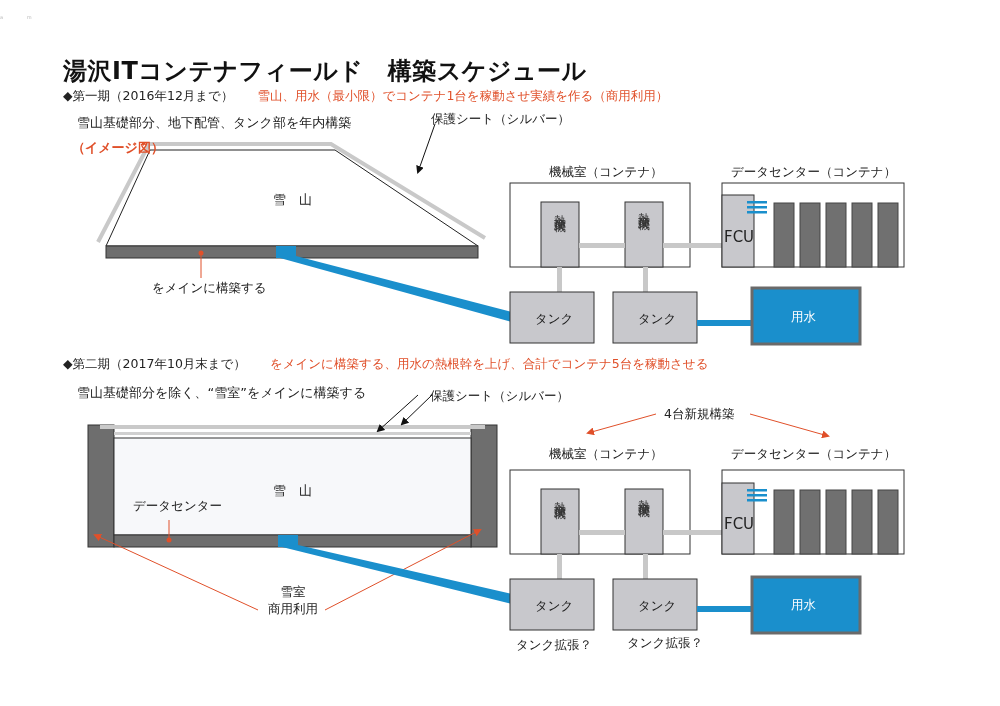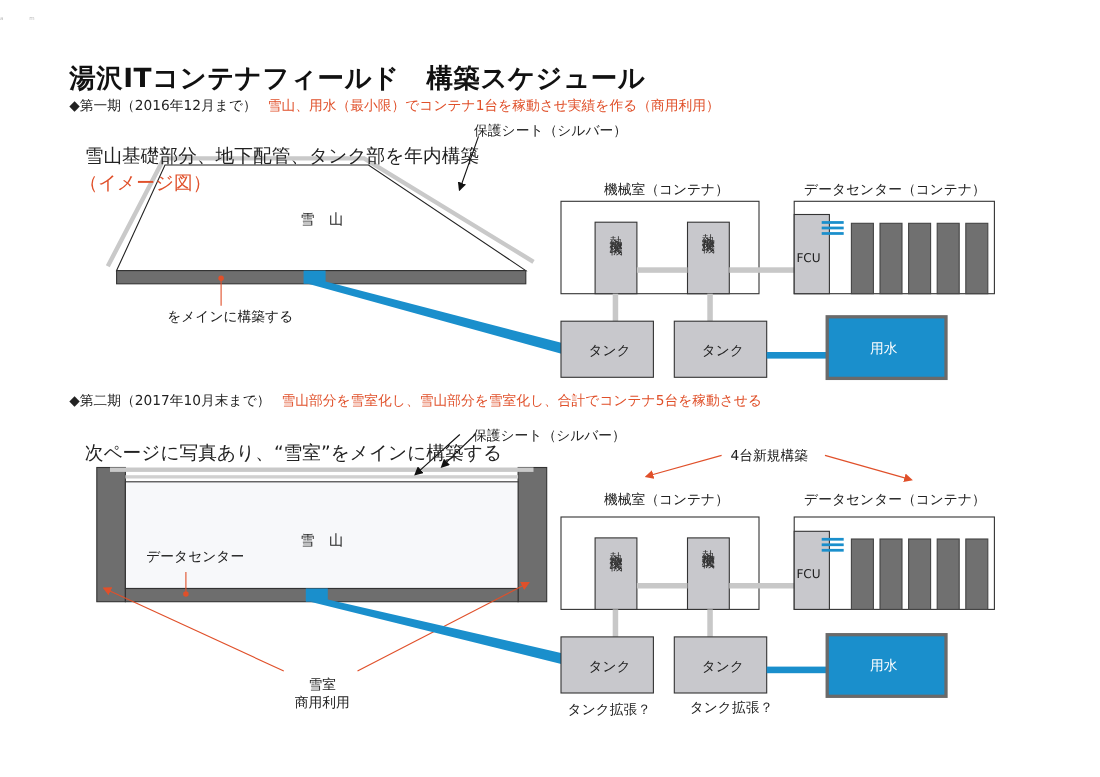--- a/index.html
+++ b/index.html
@@ -1,28 +1,28 @@
 <!DOCTYPE html>
 <html><head>
 <meta charset="utf-8">
 <style>
   html, body { margin: 0; padding: 0; background: #ffffff; }
   body { width: 1000px; height: 706px; position: relative; overflow: hidden;
          font-family: "DejaVu Sans", "Liberation Sans", sans-serif; color: #222; }
   .abs { position: absolute; white-space: nowrap; }
   .title { left: 63px; top: 55px; font-size: 24px; font-weight: bold; color: #111; letter-spacing: 0.5px; }
   .phase { font-size: 12.5px; color: #222; }
-  .phase .red { color: #e0502a; margin-left: 10px; }
-  .note { font-size: 17px; color: #222; margin-top: 16px; }
+  .phase .red { color: #e0502a; margin-left: 24px; }
+  .note { font-size: 13px; color: #222; }
   .red { color: #e0502a; }
   .lbl { font-size: 12.5px; color: #222; }
-  .small { font-size: 11px; }
+  .small { font-size: 15px; }
   svg#diagram { position: absolute; left: 0; top: 0; }
   .vtext { font-size: 12px; color: #333; writing-mode: vertical-rl; text-orientation: upright; letter-spacing: 2px; }
-  .center-text { text-align: center; margin-top: 30px; }
+  .center-text { text-align: center; }
   .scan { left: 0; top: 14px; font-size: 5px; color: #bbb; }
 </style>
 </head>
 <body>
 
 <svg id="diagram" width="1000" height="706" viewBox="0 0 1000 706">
   <defs>
     <marker id="arrBlack" markerWidth="8" markerHeight="8" refX="6" refY="4" orient="auto">
       <path d="M0,0 L8,4 L0,8 z" fill="#111"></path>
     </marker>
@@ -134,38 +134,38 @@
   <span>a</span>
   <span style="margin-left:22px">m</span>
 </div>
 
 <div class="abs title">湯沢ITコンテナフィールド　構築スケジュール</div>
 
 <div class="abs phase" style="left:63px; top:88px;">
   <span>◆第一期（2016年12月まで）</span><span class="red">雪山、用水（最小限）でコンテナ1台を稼動させ実績を作る（商用利用）</span>
 </div>
 <div class="abs note" style="left:77px; top:114px;">雪山基礎部分、地下配管、タンク部を年内構築</div>
-<div class="abs note red" style="left:72px; top:139px;">（イメージ図）</div>
+<div class="abs note red" style="left:72px; top:139px;font-weight:bold;">（イメージ図）</div>
 <div class="abs lbl" style="left:431px; top:111px;">保護シート（シルバー）</div>
 <div class="abs lbl" style="left:273px; top:191px; font-size:13px;">雪　山</div>
 <div class="abs lbl red" style="left:152px; top:280px;">をメインに構築する</div>
 
 <div class="abs lbl" style="left:549px; top:164px;">機械室（コンテナ）</div>
 <div class="abs lbl" style="left:731px; top:164px;">データセンター（コンテナ）</div>
 <div class="abs vtext" style="left:551px; top:205px;">熱交換機</div>
 <div class="abs vtext" style="left:635px; top:203px;">熱交換機</div>
 <div class="abs lbl small" style="left:724px; top:228px;">FCU</div>
 <div class="abs lbl" style="left:535px; top:311px;">タンク</div>
 <div class="abs lbl" style="left:638px; top:311px;">タンク</div>
 <div class="abs lbl" style="left:791px; top:309px; color:#fff;">用水</div>
 
 <div class="abs phase" style="left:63px; top:356px;">
-  <span>◆第二期（2017年10月末まで）</span><span class="red">雪山部分を雪室化し、雪山部分を雪室化し、合計でコンテナ5台を稼動させる</span>
+  <span>◆第二期（2017年10月末まで）</span><span class="red">をメインに構築する、用水の熱根幹を上げ、合計でコンテナ5台を稼動させる</span>
 </div>
-<div class="abs note" style="left:77px; top:384px;">次ページに写真あり、“雪室”をメインに構築する</div>
+<div class="abs note" style="left:77px; top:384px;">雪山基礎部分を除く、“雪室”をメインに構築する</div>
 <div class="abs lbl" style="left:430px; top:388px;">保護シート（シルバー）</div>
 <div class="abs lbl" style="left:273px; top:482px; font-size:13px;">雪　山</div>
 <div class="abs lbl red" style="left:133px; top:498px;">データセンター</div>
 <div class="abs lbl red center-text" style="left:258px; top:584px; width:70px;">
   <div>雪室</div>
   <div>商用利用</div>
 </div>
 <div class="abs lbl red" style="left:664px; top:406px;">4台新規構築</div>
 
 <div class="abs lbl" style="left:549px; top:446px;">機械室（コンテナ）</div>

